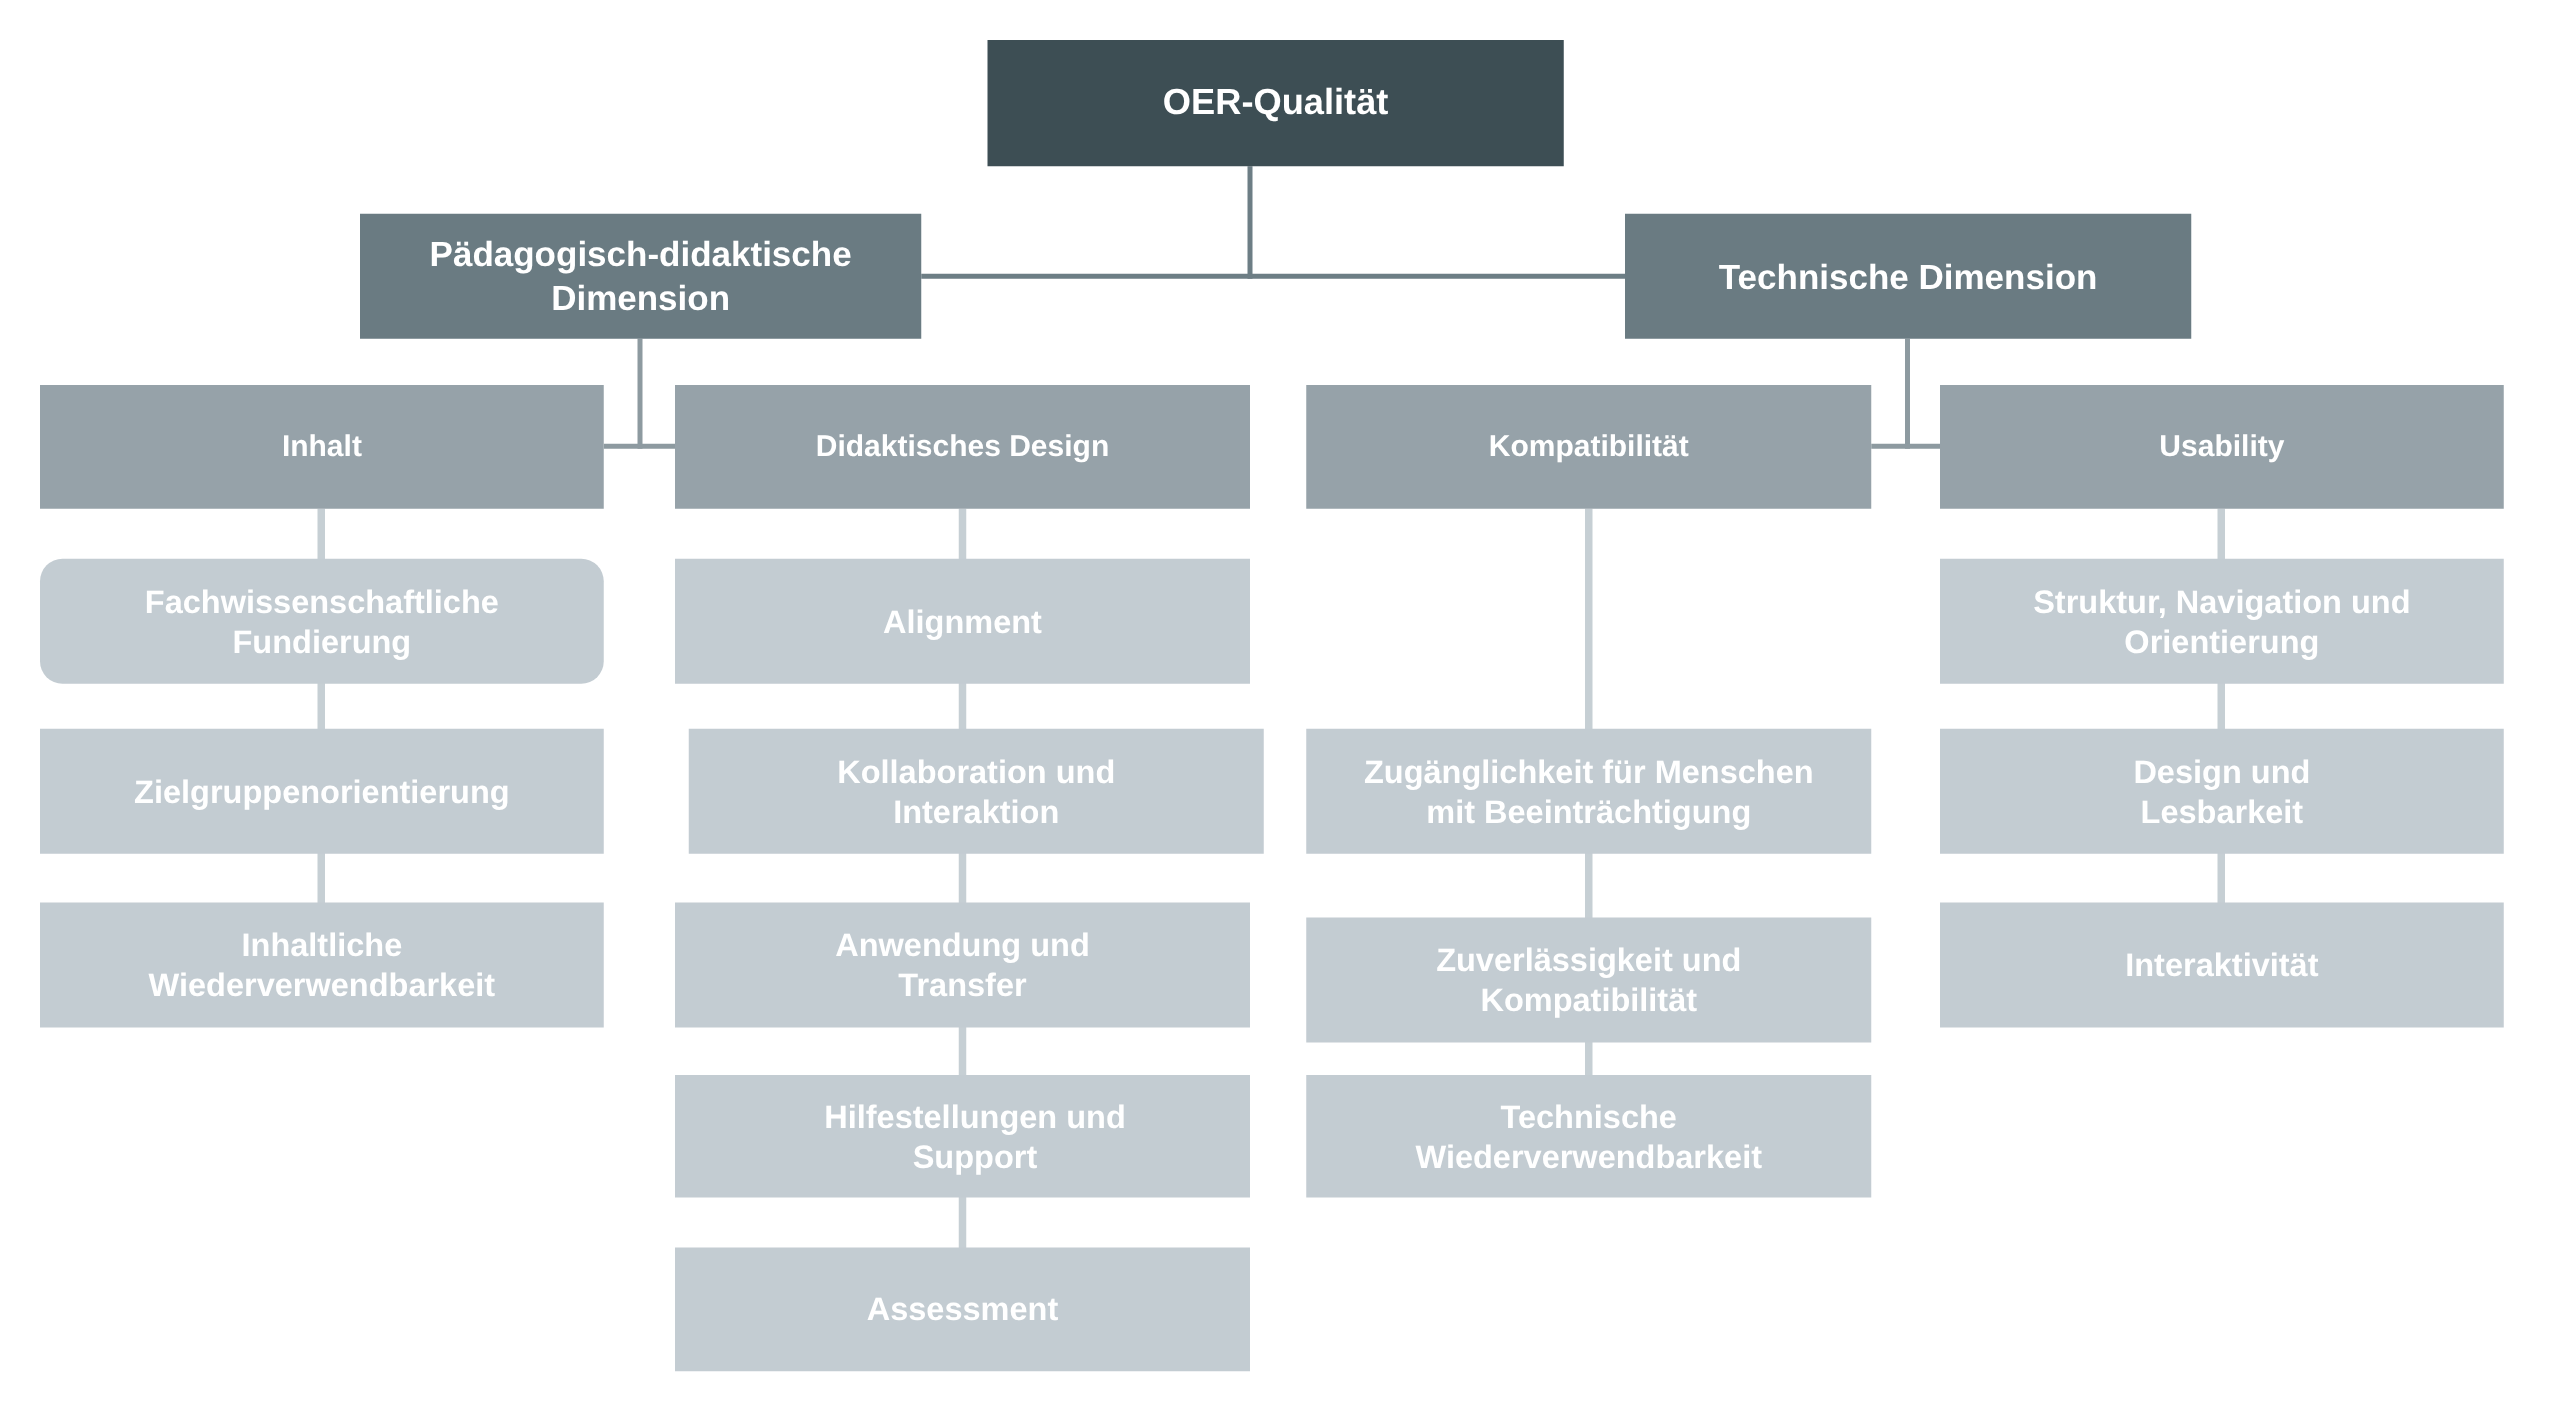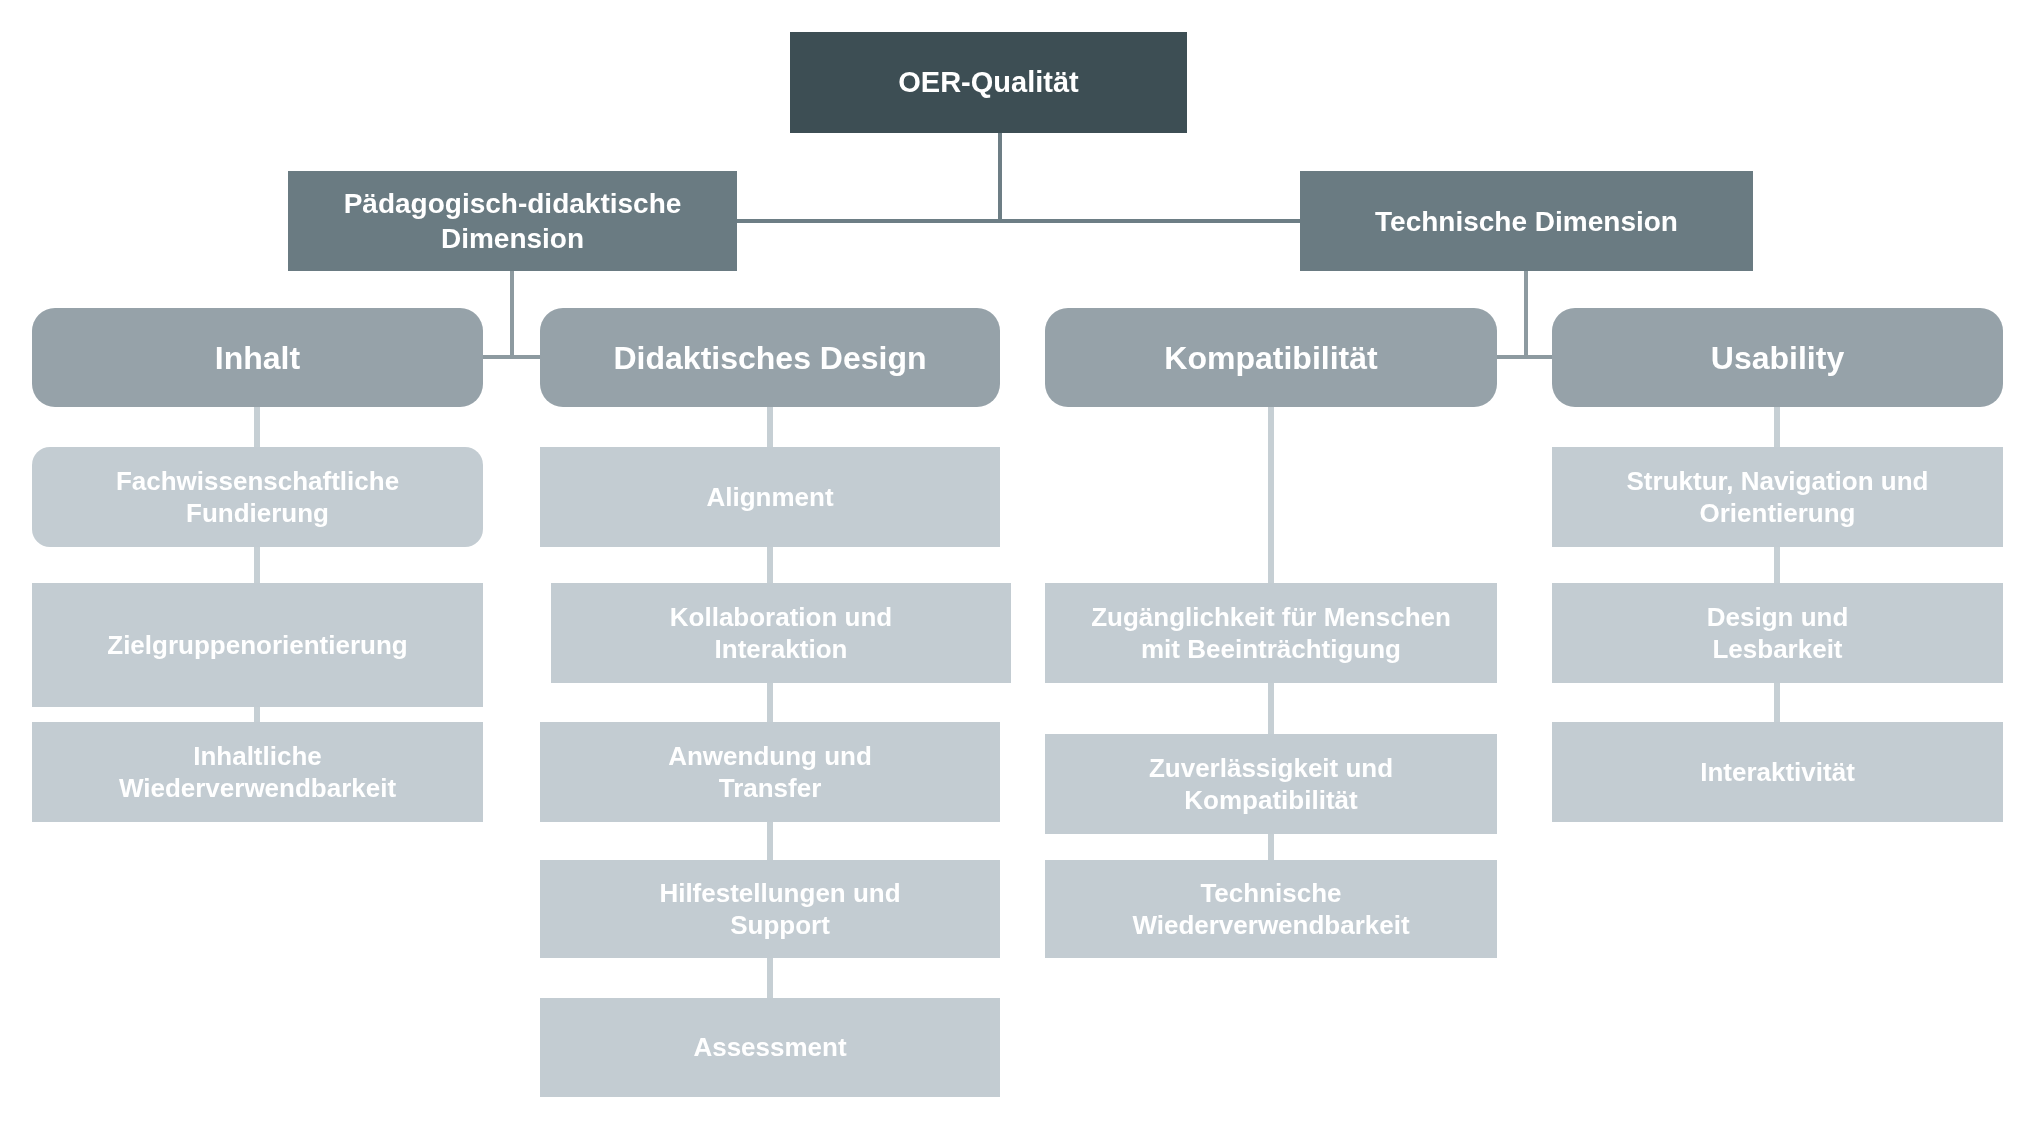--- a/index.html
+++ b/index.html
@@ -17,21 +17,21 @@
     color:var(--text,#fff);
     font-weight:bold;
     white-space:pre-line;
     line-height:1.25;
     box-sizing:border-box;
     padding:0 14px;
     z-index:2;
   }
   .root-box{background:var(--root-bg,#3d4e54);font-size:29px;}
   .dim-box{background:var(--dimension-bg,#6a7b82);font-size:28px;}
-  .cat-box{background:var(--category-bg,#96a2a9);font-size:32px;border-radius:23px;}
+  .cat-box{background:var(--category-bg,#96a2a9);font-size:24px;}
   .item-box{background:var(--item-bg,#c3ccd2);font-size:26px;padding:0 8px;}
   .line{position:absolute;z-index:1;}
   .line-dark{background:var(--connector-dark,#6d7e85);}
   .line-mid{background:var(--connector-mid,#8d9aa0);}
   .line-light{background:var(--connector-light,#c6cfd4);}
 </style>
 </head>
 <body>
 
 <div class="canvas">
@@ -42,34 +42,34 @@
   <div class="line line-mid" style="left:510px;top:271px;width:4px;height:88px;"></div>
   <div class="line line-mid" style="left:483px;top:355px;width:57px;height:4px;"></div>
   <div class="line line-mid" style="left:1524px;top:271px;width:4px;height:88px;"></div>
   <div class="line line-mid" style="left:1497px;top:355px;width:55px;height:4px;"></div>
 
   <div class="line line-light" style="left:254px;top:407px;width:6px;height:320px;"></div>
   <div class="line line-light" style="left:767px;top:407px;width:6px;height:596px;"></div>
   <div class="line line-light" style="left:1268px;top:407px;width:6px;height:458px;"></div>
   <div class="line line-light" style="left:1774px;top:407px;width:6px;height:320px;"></div>
 
-  <div class="box root-box" style="left:790px;top:32px;width:397px;height:101px;">OER-Qualität</div>
+  <div class="box root-box" style="left:790px;top:32px;width:461px;height:101px;">OER-Qualität</div>
 
   <div class="box dim-box" style="left:288px;top:171px;width:449px;height:100px;">Pädagogisch-didaktische
 Dimension</div>
   <div class="box dim-box" style="left:1300px;top:171px;width:453px;height:100px;">Technische Dimension</div>
 
   <div class="box cat-box" style="left:32px;top:308px;width:451px;height:99px;">Inhalt</div>
   <div class="box cat-box" style="left:540px;top:308px;width:460px;height:99px;">Didaktisches Design</div>
   <div class="box cat-box" style="left:1045px;top:308px;width:452px;height:99px;">Kompatibilität</div>
   <div class="box cat-box" style="left:1552px;top:308px;width:451px;height:99px;">Usability</div>
 
   <div class="box item-box" style="left:32px;top:447px;width:451px;height:100px;border-radius:18px;">Fachwissenschaftliche
 Fundierung</div>
-  <div class="box item-box" style="left:32px;top:583px;width:451px;height:124px;">Zielgruppenorientierung</div>
+  <div class="box item-box" style="left:32px;top:583px;width:451px;height:100px;">Zielgruppenorientierung</div>
   <div class="box item-box" style="left:32px;top:722px;width:451px;height:100px;">Inhaltliche
 Wiederverwendbarkeit</div>
 
   <div class="box item-box" style="left:540px;top:447px;width:460px;height:100px;">Alignment</div>
   <div class="box item-box" style="left:540px;top:583px;width:460px;height:100px;margin-left:11px;">Kollaboration und
 Interaktion</div>
   <div class="box item-box" style="left:540px;top:722px;width:460px;height:100px;">Anwendung und
 Transfer</div>
   <div class="box item-box" style="left:540px;top:860px;width:460px;height:98px;padding-left:28px;">Hilfestellungen und
 Support</div>

